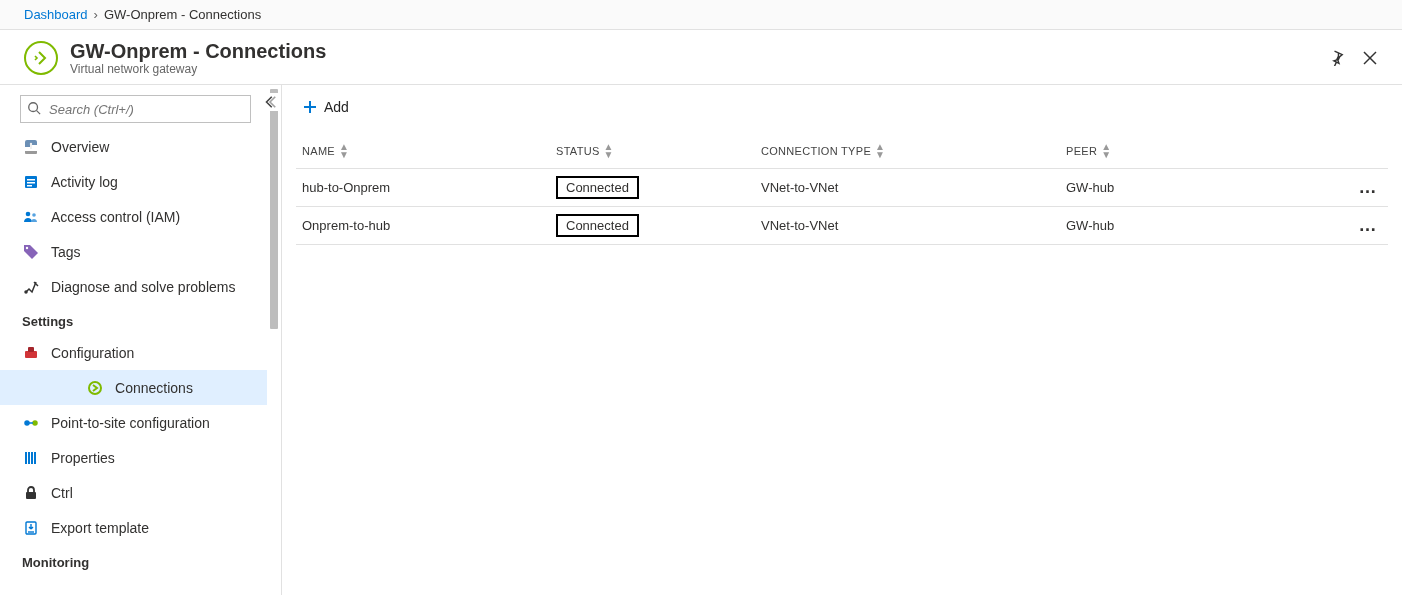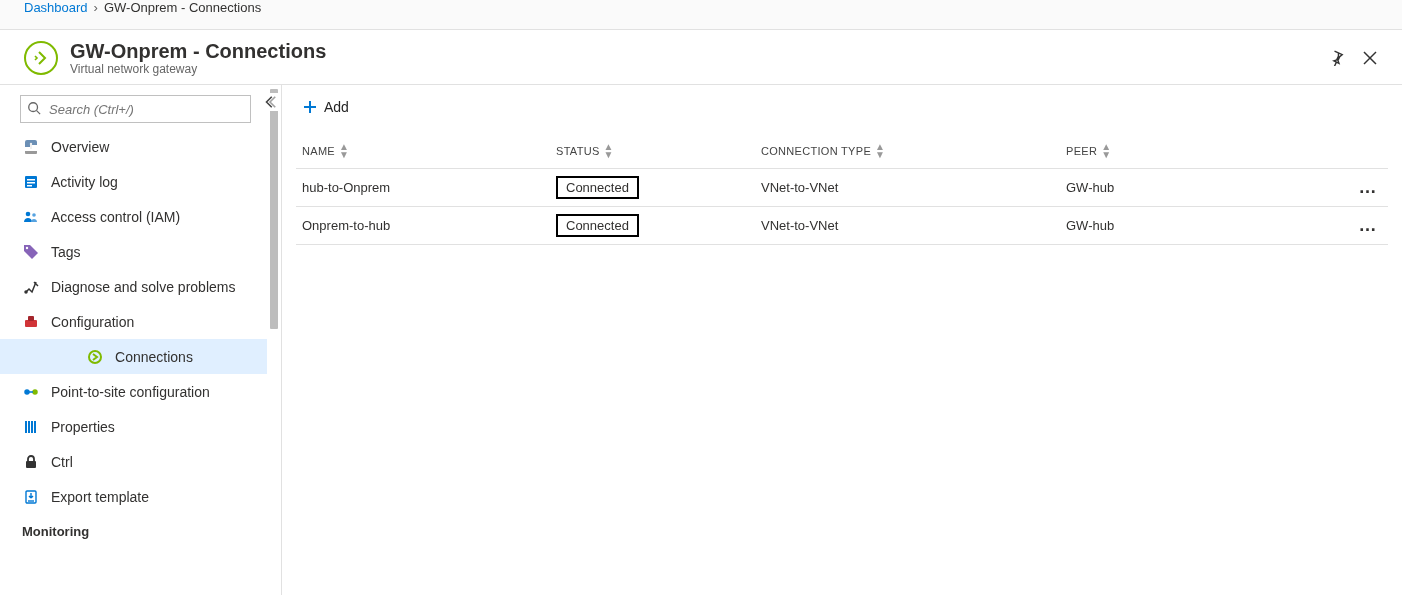--- a/index.html
+++ b/index.html
@@ -1,18 +1,18 @@
 <!DOCTYPE html>
 <html><head>
 <meta charset="utf-8">
 <style>
   * { box-sizing: border-box; }
   html, body { margin:0; padding:0; font-family: "Segoe UI", Arial, sans-serif; font-size:13px; background:#fff; color:#323130; width:1402px; height:595px; overflow:hidden;}
   a.bc { color:#0078d4; text-decoration:none; }
-  .breadcrumb { display:flex; gap:6px; height:30px; padding:0 24px; border-bottom:1px solid #e1e1e1; background:#fafafa; font-size:13px;}
+  .breadcrumb { display:flex; align-items:center; gap:6px; height:30px; padding:0 24px; border-bottom:1px solid #e1e1e1; background:#fafafa; font-size:13px;}
   .breadcrumb .sep { color:#666; }
   .titlebar { display:flex; align-items:center; padding:10px 24px 8px 24px; border-bottom:1px solid #e1e1e1; }
   .res-icon { width:34px; height:34px; border:2px solid #7fba00; border-radius:50%; display:flex; align-items:center; justify-content:center; margin-right:12px; color:#7fba00;}
   .res-icon svg { width:16px; height:16px; }
   .title-main { font-size:20px; font-weight:600; line-height:1.1;}
   .title-sub { font-size:12px; color:#666; }
   .title-actions { margin-left:auto; display:flex; gap:18px; align-items:center; }
   .title-actions svg { width:16px; height:16px; cursor:pointer; color:#333; }
   .body { display:flex; height:calc(595px - 30px - 54px); }
   .sidebar { width:282px; border-right:1px solid #e1e1e1; position:relative; display:flex; }
@@ -147,20 +147,21 @@
           <div class="nav-item">
             <span class="micon">
               <svg width="16" height="16" viewBox="0 0 16 16" fill="none" stroke="#333" stroke-width="1.5">
                 <path d="M3 13l3-3 3 3 4-10" stroke="#333"></path>
                 <path d="M11 3l4 4"></path>
                 <circle cx="3" cy="13" r="1" fill="#333"></circle>
               </svg>
             </span>
             <span>Diagnose and solve problems</span>
           </div>
+          <div class="nav-group">Settings</div>
           <div class="nav-item">
             <span class="micon">
               <svg width="16" height="16" viewBox="0 0 16 16" fill="#d13438">
                 <rect x="2" y="6" width="12" height="7" rx="1"></rect>
                 <rect x="5" y="2" width="6" height="5" rx="1" fill="#a4262c"></rect>
               </svg>
             </span>
             <span>Configuration</span>
           </div>
           <div class="nav-item active">

